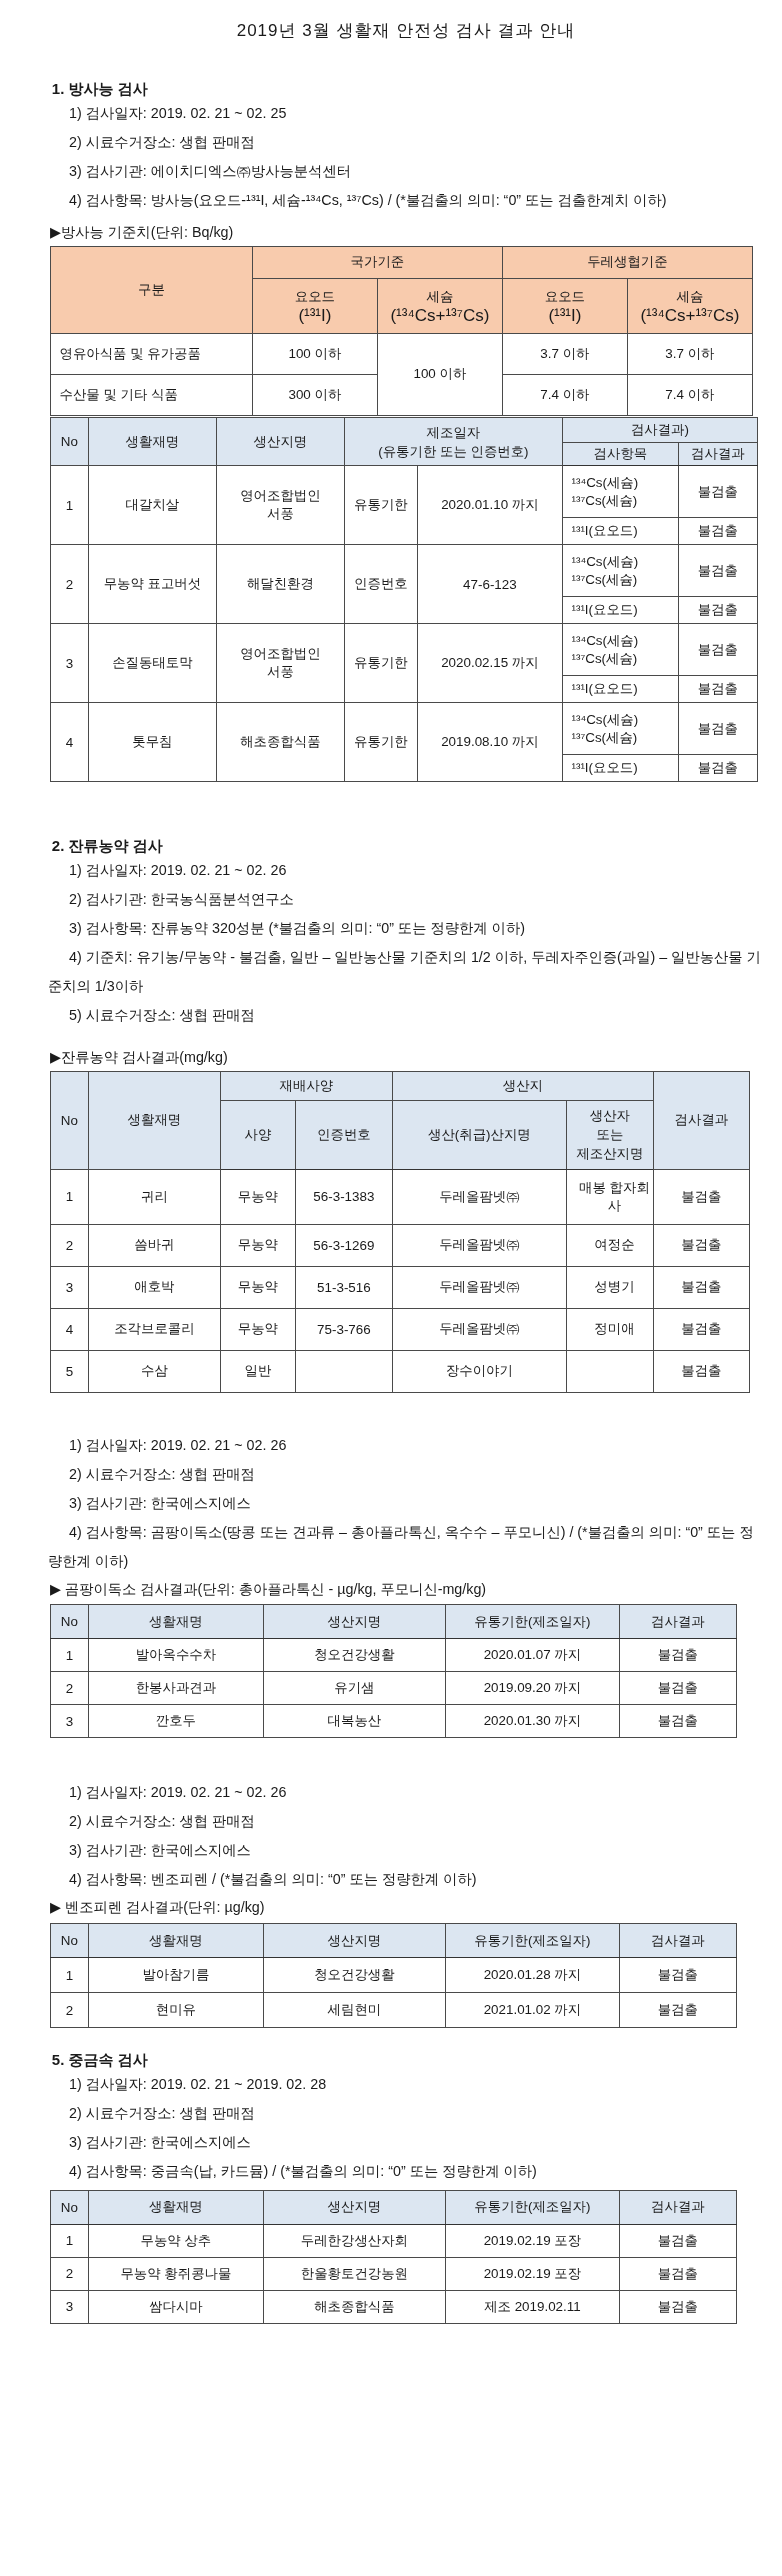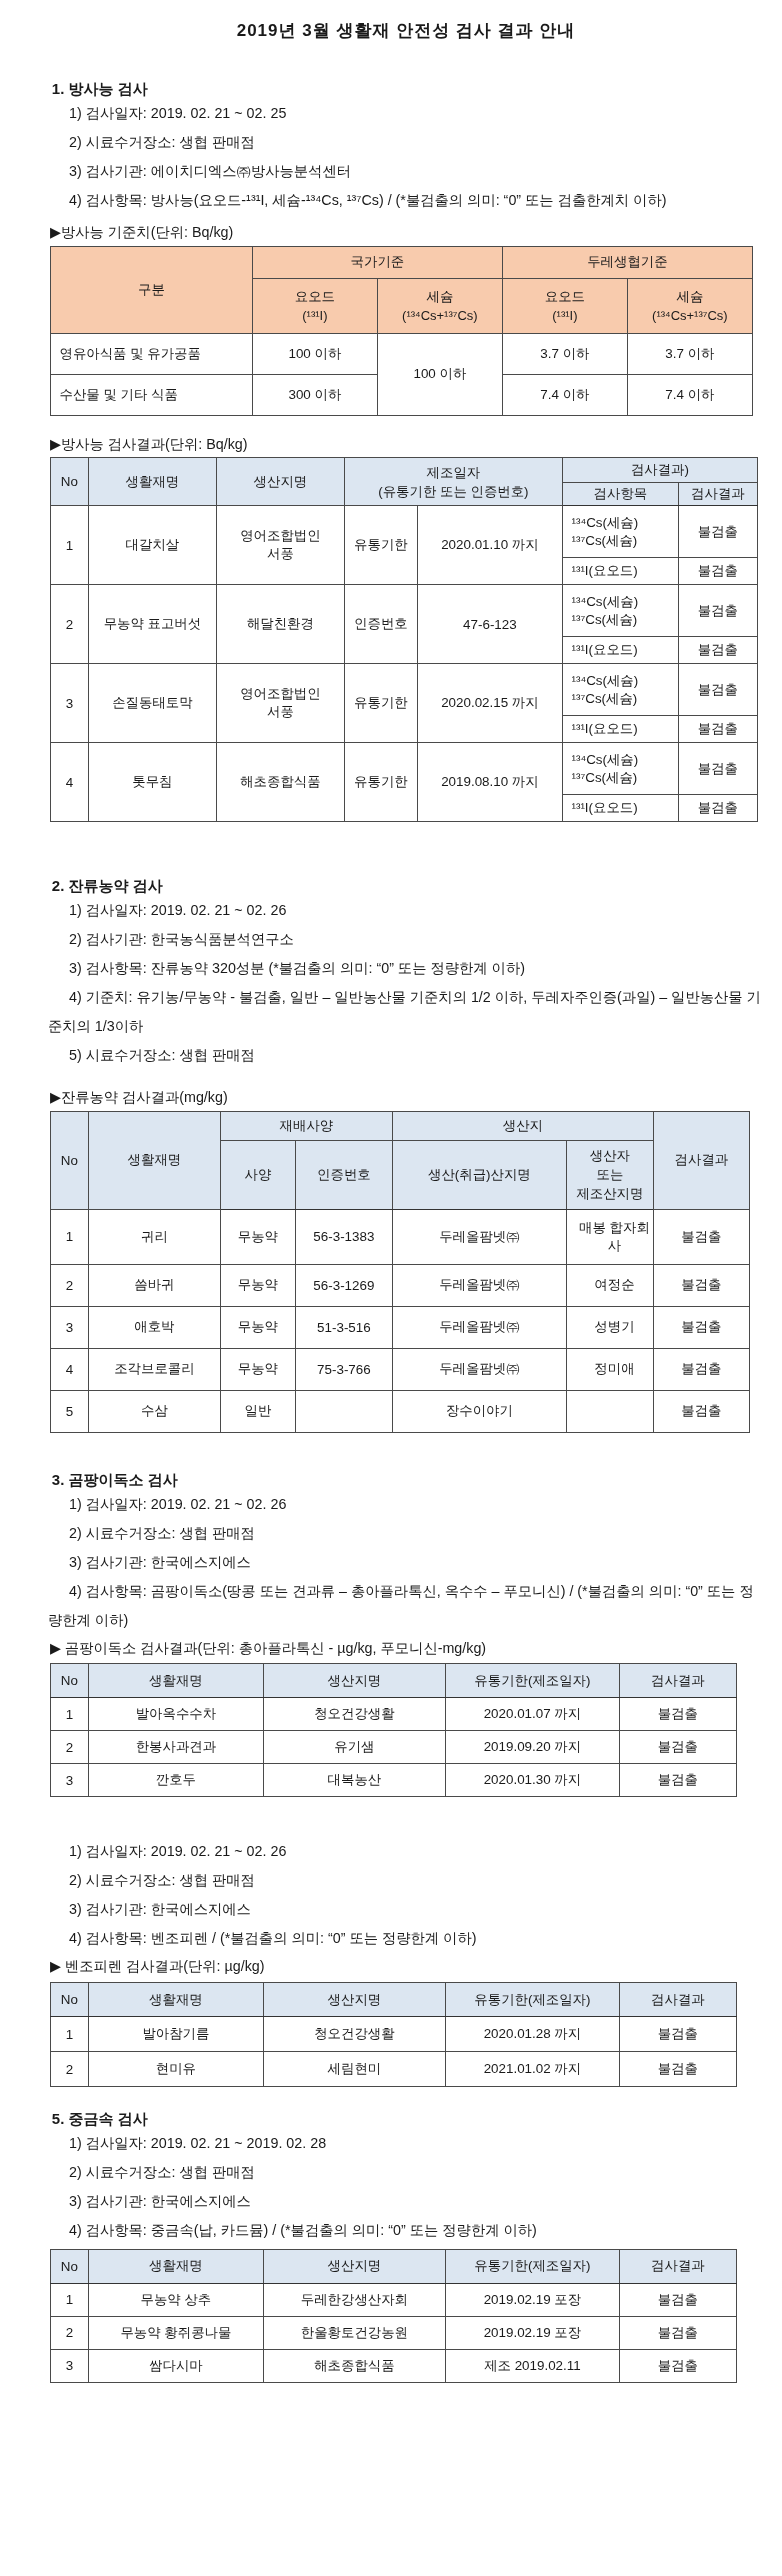--- a/index.html
+++ b/index.html
@@ -1,36 +1,36 @@
 <!DOCTYPE html>
 <html><head>
 <meta charset="utf-8">
 <style>
   * { margin:0; padding:0; box-sizing:border-box; }
   body {
     width:783px; height:2576px; background:#ffffff; color:#1a1a1a;
     font-family:"Liberation Sans","DejaVu Sans",sans-serif;
   }
   .page { padding:19px 19px 0 48px; }
-  .doc-title { text-align:center; font-size:17px; font-weight:bold; letter-spacing:1px; height:25px; }
+  .doc-title { text-align:center; font-size:17px; font-weight:normal; letter-spacing:1px; height:25px; }
   .section { }
   .sec-heading { font-size:15px; font-weight:bold; margin-left:3.8px; }
   .info { font-size:14.3px; }
   .info div { line-height:29px; padding-left:21px; }
   .info div.hang { padding-left:0; text-indent:21px; line-height:29px; }
   .caption { font-size:14.3px; line-height:23px; margin-left:1.9px; }
   table { border-collapse:collapse; table-layout:fixed; font-size:13.4px; margin-left:1.9px; }
   td, th { border:1px solid #4a4a4a; text-align:center; vertical-align:middle; font-weight:normal; padding:1.9px; overflow:hidden; }
   table { border:1.9px solid #333; }
   .hdr-peach { background:#F8CBAD; }
   .hdr-blue  { background:#DCE6F1; }
   .thickbot td, .thickbot th { border-bottom:1.9px solid #333; }
   tr.grp td { border-top:1.9px solid #333; }
   .al { text-align:left; padding-left:8.6px; }
-  .iso { font-size:13px; }
+  .iso { font-size:17px; }
   .small-line { line-height:19px; }
   .m-s1 { margin-top:36px; }
   .m-capA { margin-top:5.7px; }
   .m-tblA { margin-top:1.9px; }
   .m-capB { margin-top:17px; }
   .m-tblB { margin-top:1.9px; }
   .m-s2 { margin-top:55px; }
   .m-capC { margin-top:15.3px; }
   .m-tblC { margin-top:1.9px; }
   .m-s3 { margin-top:38px; }
@@ -107,21 +107,20 @@
       </tr>
       <tr class="h43">
         <td class="al">수산물 및 기타 식품</td>
         <td>300 이하</td>
         <td>7.4 이하</td>
         <td>7.4 이하</td>
       </tr>
     </tbody>
       </table>
 
-    <div class="caption m-capB">▶방사능 검사결과(단위: Bq/kg)</div>
     <table class="m-tblB">
       <colgroup>
           <col style="width:38px">
           <col style="width:128px">
           <col style="width:128px">
           <col style="width:73px">
           <col style="width:145px">
           <col style="width:116px">
           <col style="width:79px">
         </colgroup>
@@ -294,21 +293,20 @@
         <td></td>
         <td>장수이야기</td>
         <td class="prod-cell"></td>
         <td>불검출</td>
       </tr>
     </tbody>
       </table>
   </div>
 
   <div class="section m-s3">
-    <div class="sec-heading">3. 곰팡이독소 검사</div>
     <div class="info">
       <div>1) 검사일자: 2019. 02. 21 ~ 02. 26</div>
       <div>2) 시료수거장소: 생협 판매점</div>
       <div>3) 검사기관: 한국에스지에스</div>
       <div class="hang">4) 검사항목: 곰팡이독소(땅콩 또는 견과류 – 총아플라톡신, 옥수수 – 푸모니신) / (*불검출의 의미: “0” 또는 정량한계 이하)</div>
     </div>
     <div class="caption m-capD">▶ 곰팡이독소 검사결과(단위: 총아플라톡신 - µg/kg, 푸모니신-mg/kg)</div>
     <table class="m-tblD">
       <colgroup>
           <col style="width:38px">

